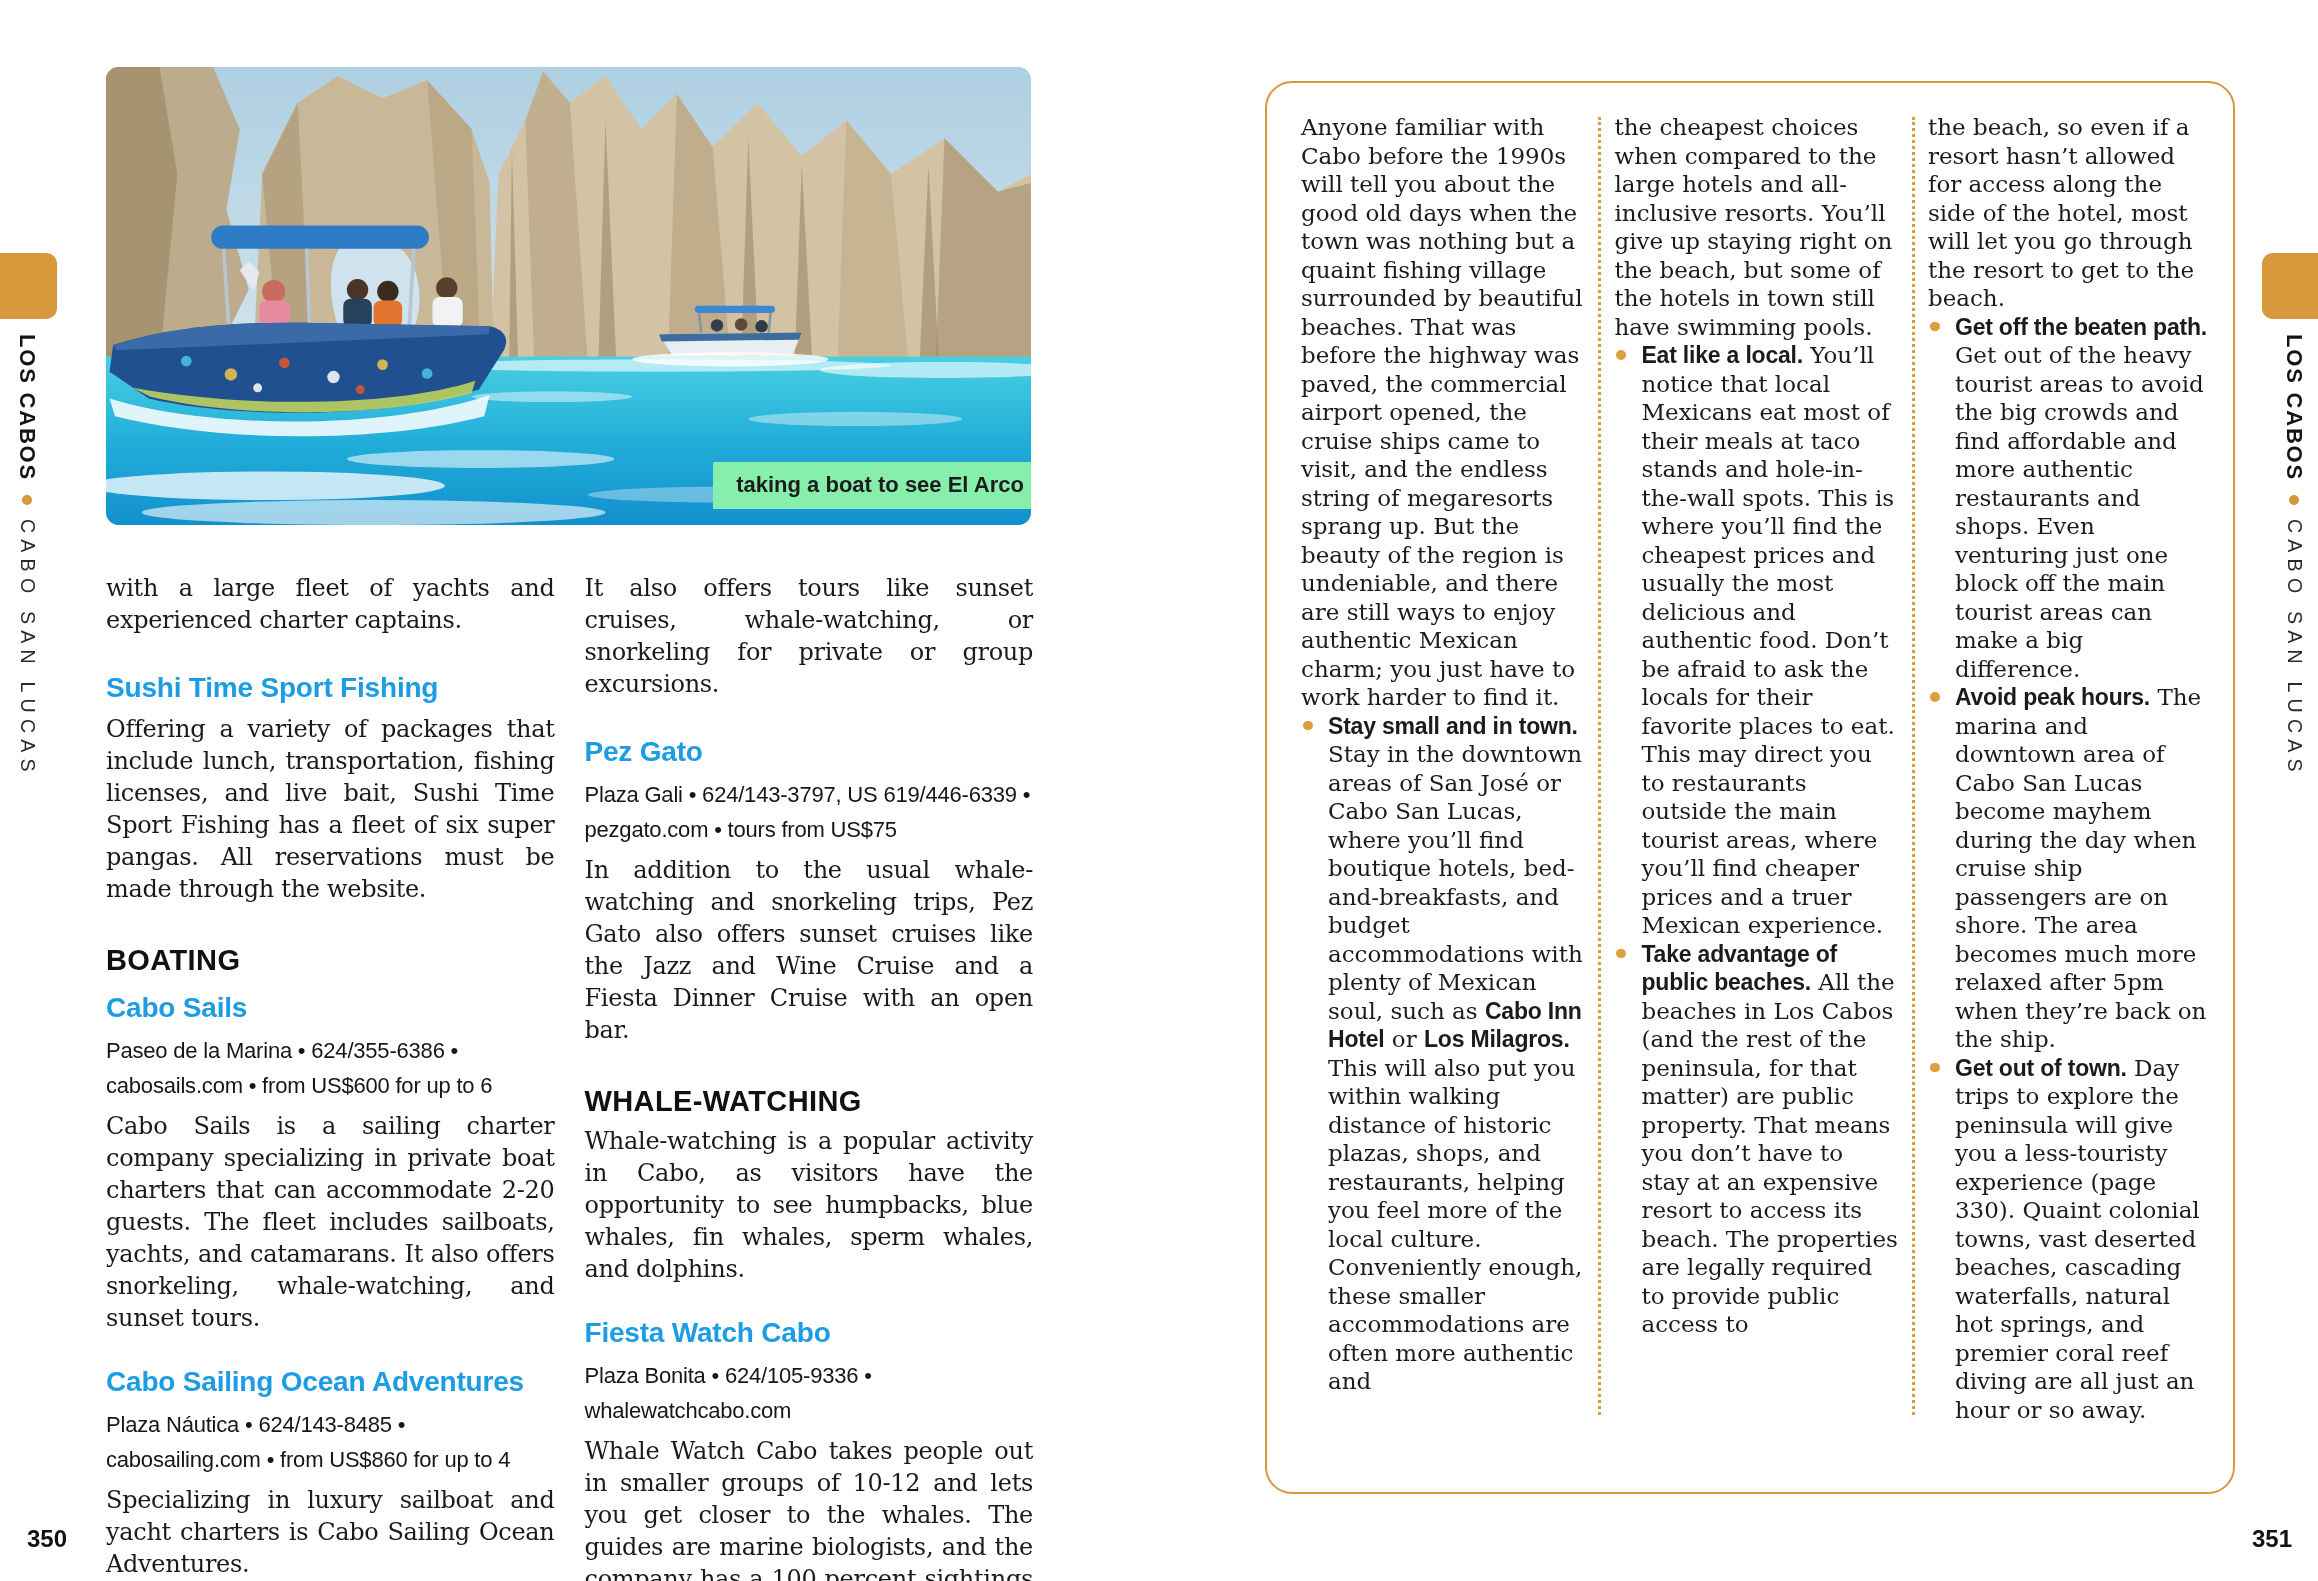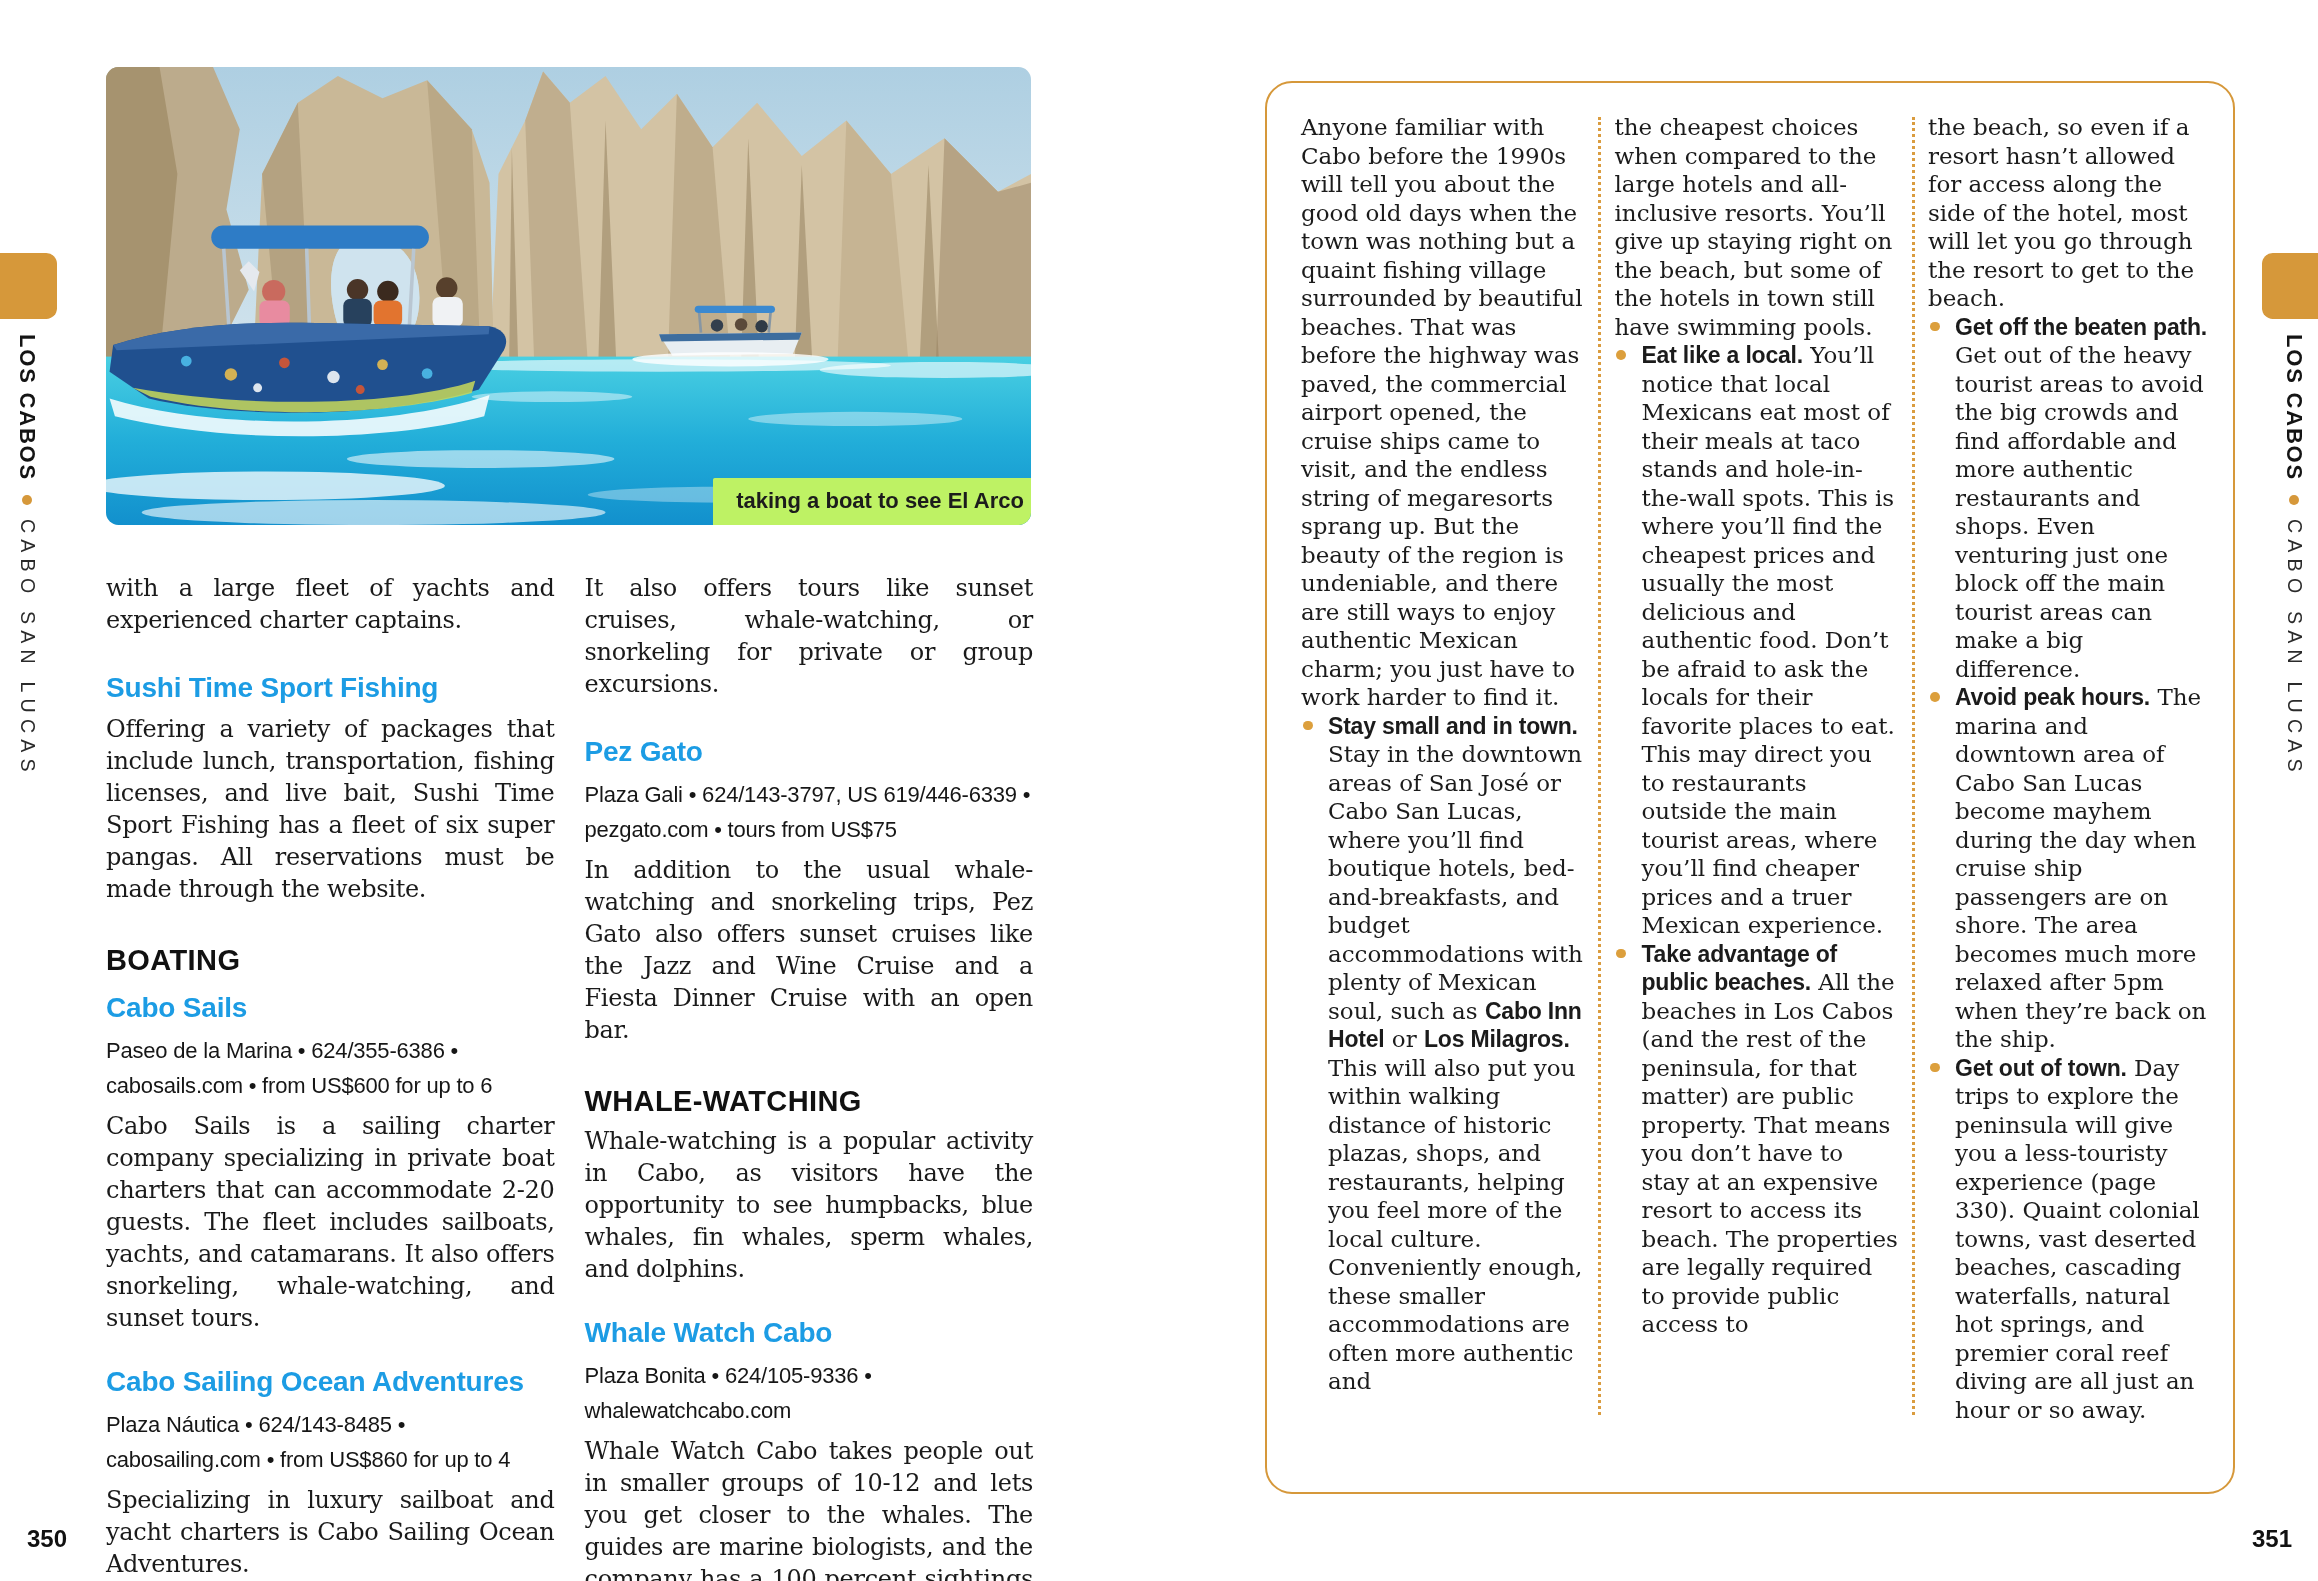--- a/index.html
+++ b/index.html
@@ -16,21 +16,21 @@
   .tab-text.left{left:9px;}
   .tab-text.right{left:2276px;}
   .tab-region{writing-mode:vertical-rl;text-orientation:mixed;font-family:"Liberation Sans",sans-serif;
     font-weight:700;font-size:22px;letter-spacing:1.8px;color:#141414;}
   .tab-dot{width:9.8px;height:9.8px;border-radius:50%;background:#d6983a;}
   .tab-section{writing-mode:vertical-rl;text-orientation:mixed;font-family:"Liberation Sans",sans-serif;
     font-size:19.6px;letter-spacing:6.2px;color:#2a2a2a;}
   
   .photo{position:absolute;left:106px;top:67px;width:925px;height:458px;border-radius:12.5px;overflow:hidden;}
   .photo svg{display:block;width:100%;height:100%;}
-  .caption-box{position:absolute;right:0;bottom:0;background:#bef264;padding:10.7px 7.1px 10.7px 23px;border-top-left-radius:1.8px;}
+  .caption-box{position:absolute;right:0;bottom:16px;background:#86efac;padding:10.7px 7.1px 10.7px 23px;border-top-left-radius:1.8px;}
   .caption-box span{font-family:"Liberation Sans",sans-serif;font-weight:700;font-size:22px;color:#1c1c1c;}
   
   .left-cols{position:absolute;left:106px;top:572px;width:927px;display:flex;gap:30px;}
   .lcol{width:449px;}
   .body-p{font-size:24px;line-height:32px;text-align:justify;letter-spacing:-0.3px;margin:0;}
   .listing-name{font-family:"Liberation Sans",sans-serif;font-weight:700;font-size:28px;color:#1c9ce4;
     margin:32px 0 9px 0;letter-spacing:-0.2px;}
   .listing-name.first{margin-top:36px;}
   .listing-info{font-family:"Liberation Sans",sans-serif;font-size:22px;line-height:35px;color:#161616;
     margin:0 0 7.1px 0;letter-spacing:-0.2px;}
@@ -180,21 +180,21 @@
     <div class="listing-info">Plaza Náutica • 624/143-8485 • cabosailing.com • from US$860 for up to 4</div>
     <p class="body-p">Specializing in luxury sailboat and yacht charters is Cabo Sailing Ocean Adventures.</p>
   </div>
   <div class="lcol">
     <p class="body-p">It also offers tours like sunset cruises, whale-watching, or snorkeling for private or group excursions.</p>
     <div class="listing-name first">Pez Gato</div>
     <div class="listing-info">Plaza Gali • 624/143-3797, US 619/446-6339 • pezgato.com • tours from US$75</div>
     <p class="body-p">In addition to the usual whale-watching and snorkeling trips, Pez Gato also offers sunset cruises like the Jazz and Wine Cruise and a Fiesta Dinner Cruise with an open bar.</p>
     <div class="section-head">WHALE-WATCHING</div>
     <p class="body-p" style="margin-top:7.1px;">Whale-watching is a popular activity in Cabo, as visitors have the opportunity to see humpbacks, blue whales, fin whales, sperm whales, and dolphins.</p>
-    <div class="listing-name">Whale Watch Cabo</div>
+    <div class="listing-name">Fiesta Watch Cabo</div>
     <div class="listing-info">Plaza Bonita • 624/105-9336 • whalewatchcabo.com</div>
     <p class="body-p">Whale Watch Cabo takes people out in smaller groups of 10-12 and lets you get closer to the whales. The guides are marine biologists, and the company has a 100 percent sightings guarantee. Customers can choose from either Zodiac-style or</p>
   </div>
 </div>
 
 <div class="sidebar-box">
   <div class="box-title">
   </div>
   <div class="box-cols">
     <div class="box-col">

